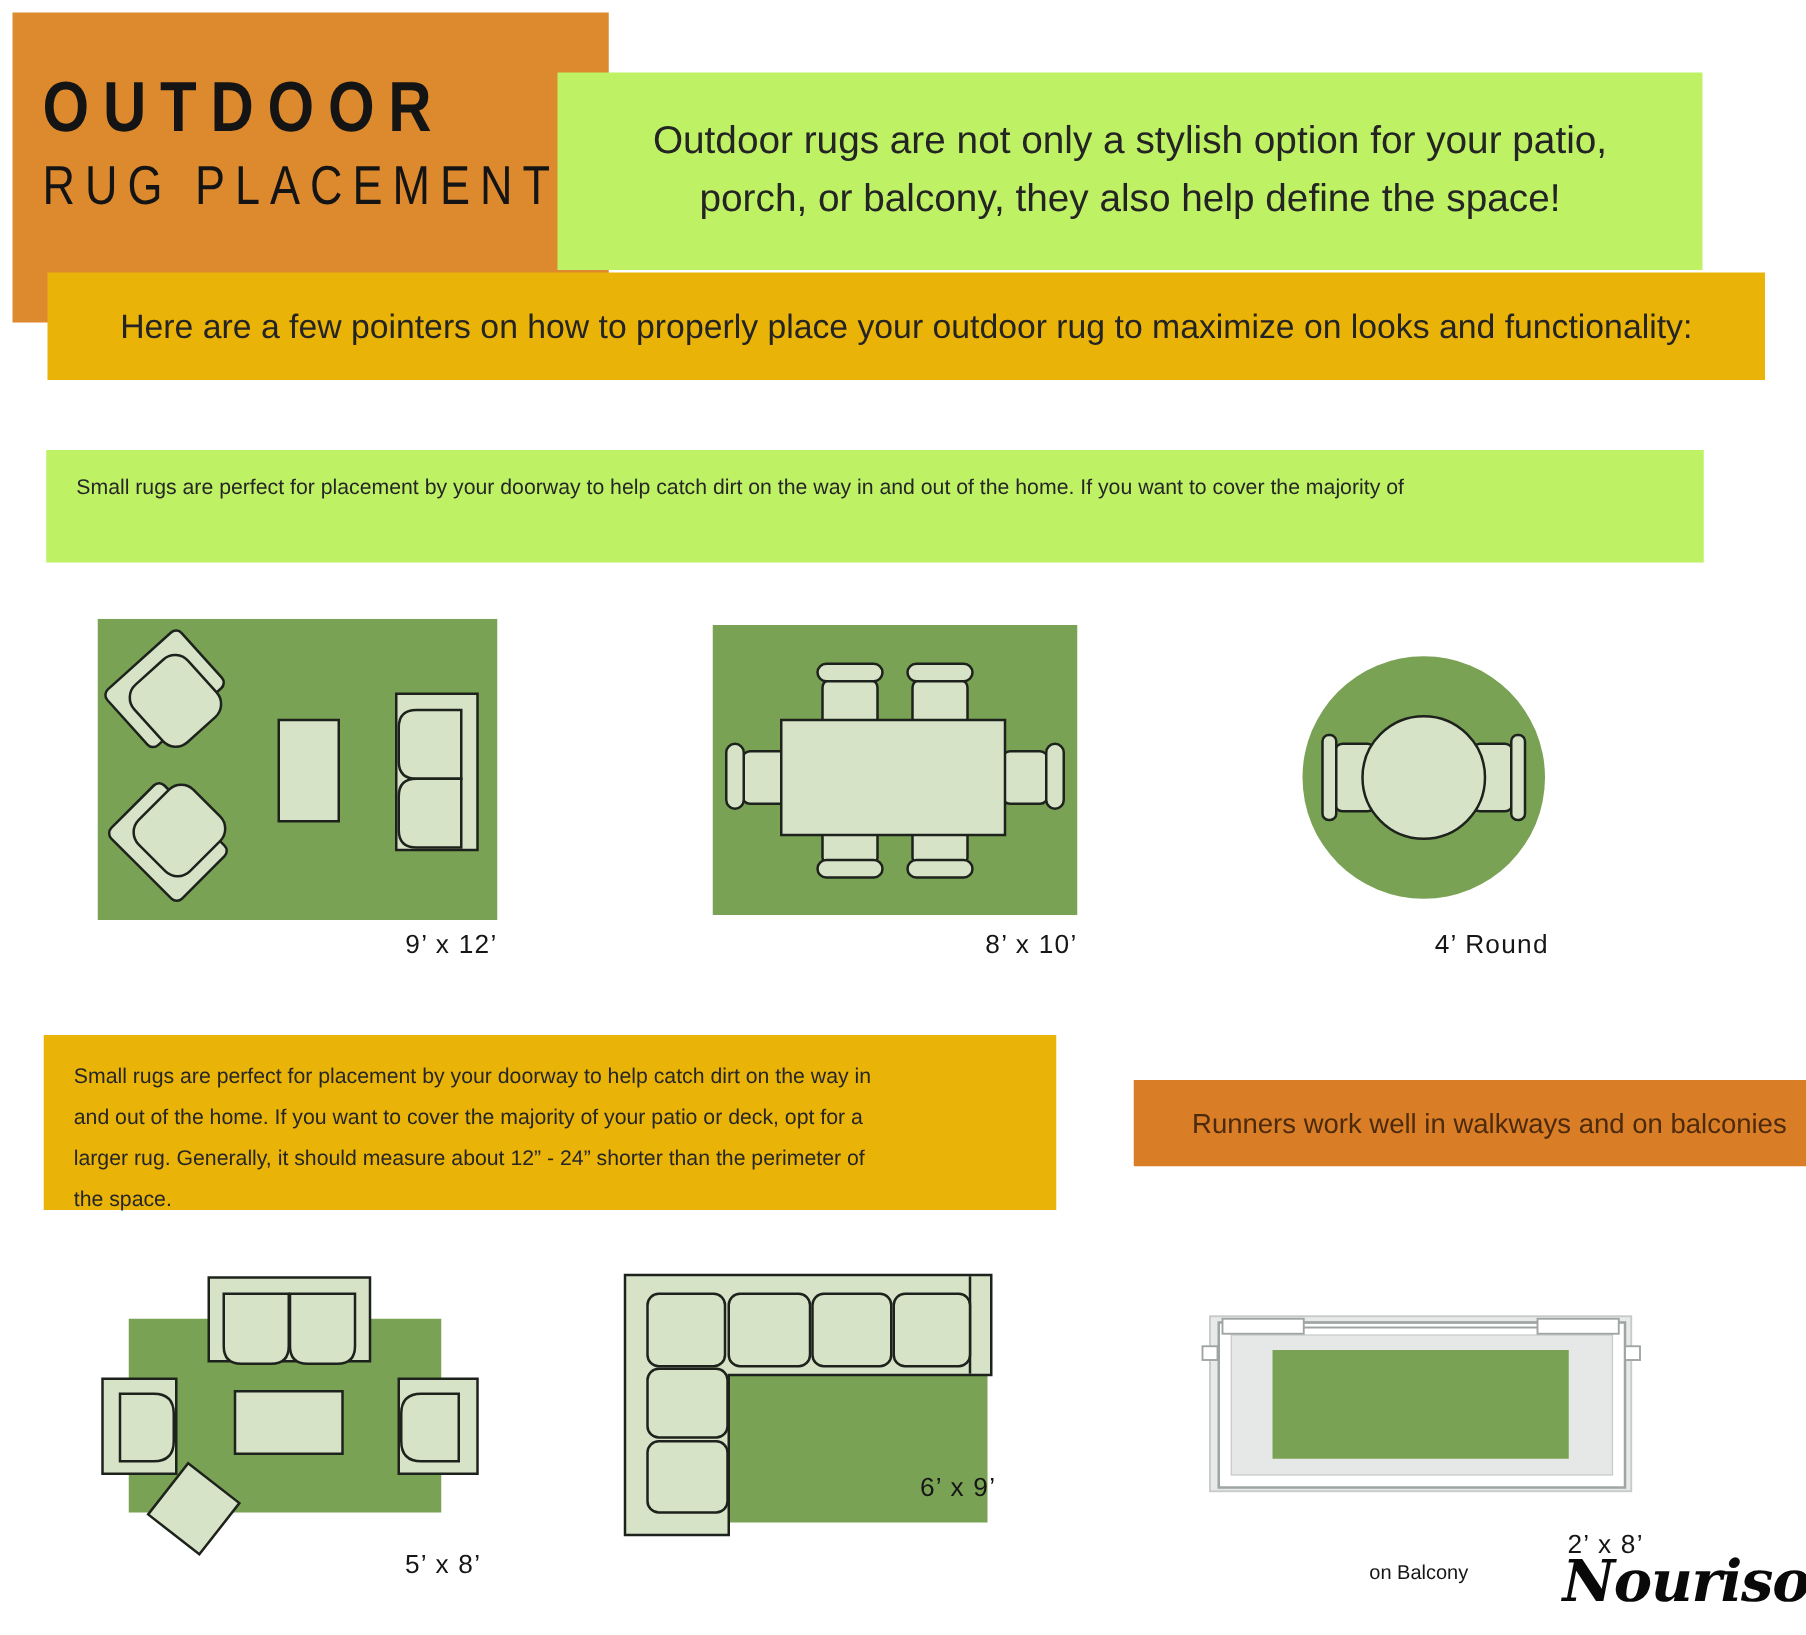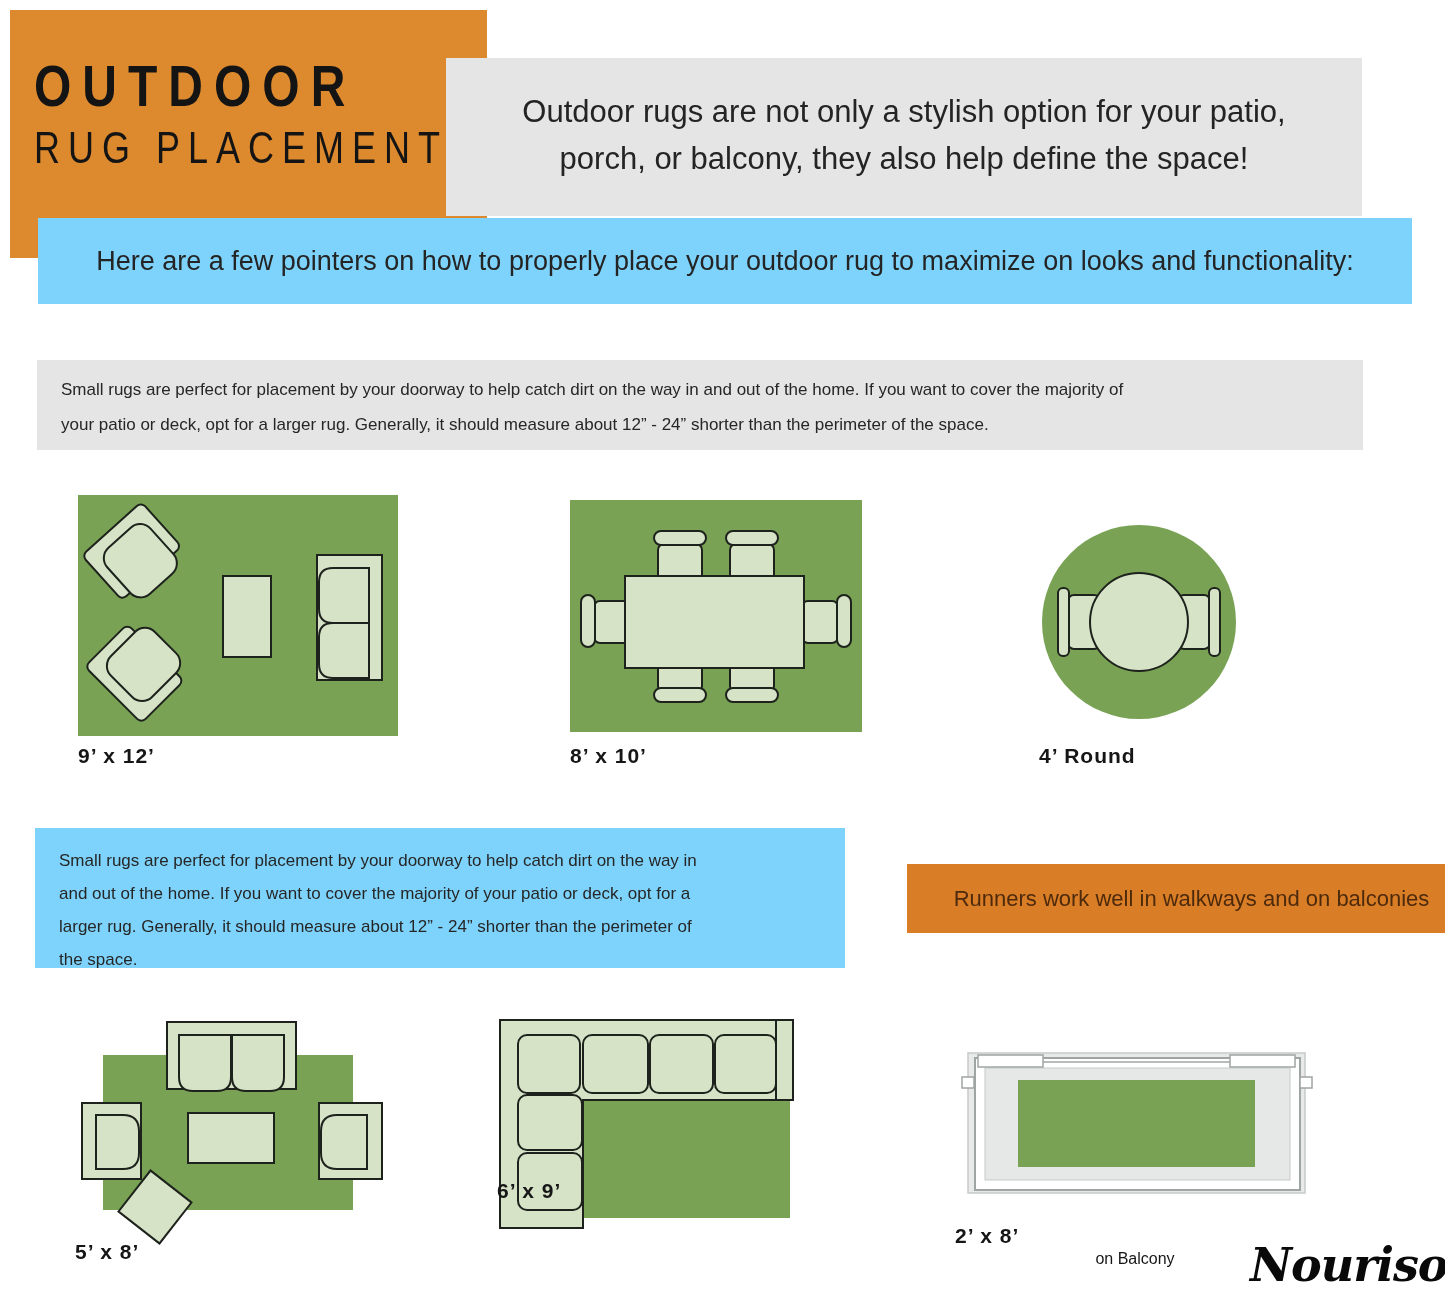--- a/index.html
+++ b/index.html
@@ -1,30 +1,30 @@
 <!DOCTYPE html>
 <html><head>
 <meta charset="utf-8">
 <style>
   html,body{margin:0;padding:0;background:#fff;}
   body{width:1445px;height:1308px;position:relative;font-family:"Liberation Sans",sans-serif;overflow:hidden;}
   .abs{position:absolute;}
   .orange-box{background:#DD8A2E;}
-  .teal-box{background:#e5e5e5;}
-  .yellow-box{background:#7dd3fc;}
+  .teal-box{background:#bef264;}
+  .yellow-box{background:#eab308;}
   .orange-strip{background:#D97E26;}
   .title1{font-weight:bold;font-size:48px;letter-spacing:11px;color:#141414;
           display:inline-block;transform:scaleY(1.18);transform-origin:left top;}
   .title2{font-size:36px;font-weight:500;letter-spacing:8px;color:#141414;
           display:inline-block;transform:scaleY(1.22);transform-origin:left top;}
   .intro-text{font-size:31px;line-height:47px;color:#242424;text-align:center;}
   .banner-text{font-size:27px;color:#242424;text-align:center;line-height:86px;white-space:nowrap;}
   .note-line{font-size:17px;line-height:35px;color:#262626;white-space:nowrap;}
   .runner-text{font-size:22px;color:#4E2A0D;text-align:center;line-height:69px;white-space:nowrap;}
-  .fig-label{font-weight:bold;font-size:21px;color:#161616;text-align:left;letter-spacing:1px;}
+  .fig-label{font-weight:normal;font-size:21px;color:#161616;text-align:right;letter-spacing:1px;}
   .fig-sublabel{font-size:16px;font-weight:500;color:#161616;text-align:center;}
   .furn{fill:#D6E3C7;stroke:#1E221C;stroke-width:2;}
   .rug{fill:#79A254;}
   .logo{font-family:"DejaVu Serif",serif;font-style:italic;font-weight:bold;
         font-size:46px;color:#090909;letter-spacing:-1px;text-align:right;}
   svg{display:block;}
 </style>
 </head>
 <body>
 
@@ -39,21 +39,20 @@
   <div class="intro-text" style="padding:30px 30px 0 30px;">Outdoor rugs are not only a stylish option for your patio, porch, or balcony, they also help define the space!</div>
 </div>
 
 <div class="abs yellow-box" style="left:38px;top:218px;width:1374px;height:86px;">
   <div class="banner-text">Here are a few pointers on how to properly place your outdoor rug to maximize on looks and functionality:</div>
 </div>
 
 <div class="abs teal-box" style="left:37px;top:360px;width:1326px;height:90px;">
   <div style="padding:12px 0 0 24px;">
     <div class="note-line">Small rugs are perfect for placement by your doorway to help catch dirt on the way in and out of the home. If you want to cover the majority of</div>
-    <div class="note-line">your patio or deck, opt for a larger rug. Generally, it should measure about 12” - 24” shorter than the perimeter of the space.</div>
   </div>
 </div>
 
 <svg class="abs" style="left:78px;top:495px;" width="320" height="241" viewBox="0 0 320 241">
   <rect class="rug" x="0" y="0" width="320" height="241"></rect>
   <g class="furn" transform="translate(59,62) rotate(-42)">
     <rect x="-40" y="-38" width="80" height="60" rx="6"></rect>
     <rect x="-29" y="-26" width="58" height="62" rx="14"></rect>
   </g>
   <g class="furn" transform="translate(62,173) rotate(-135)">

